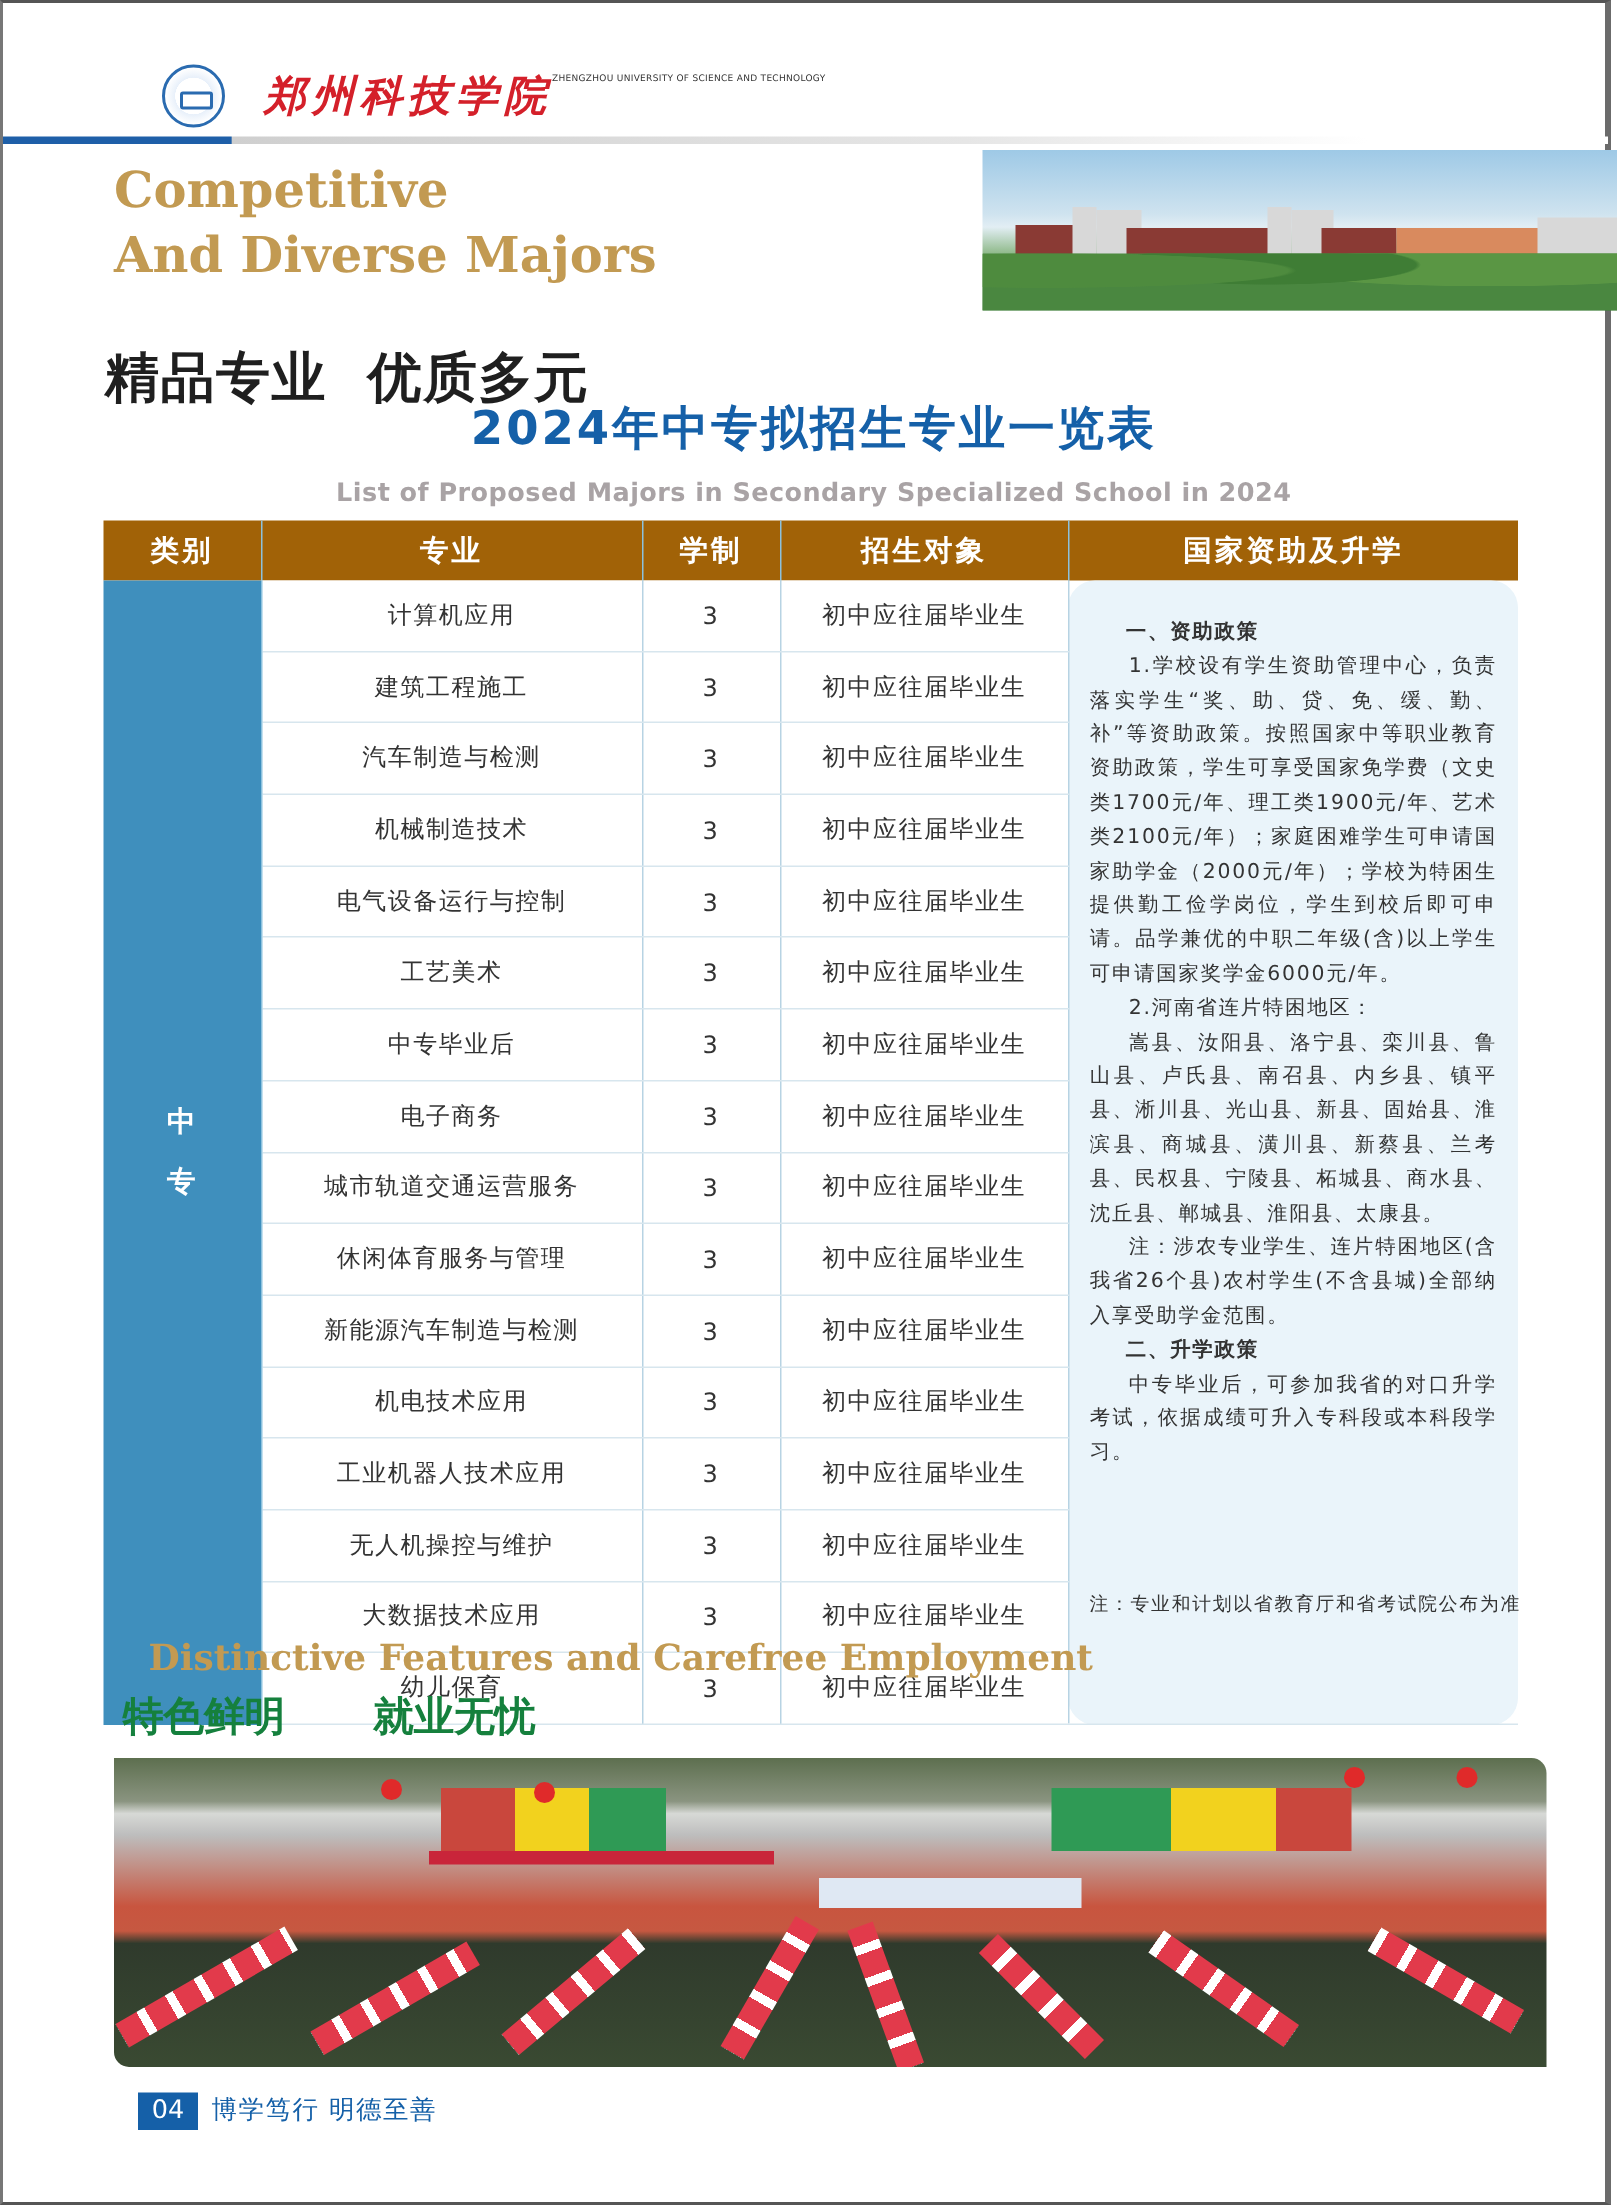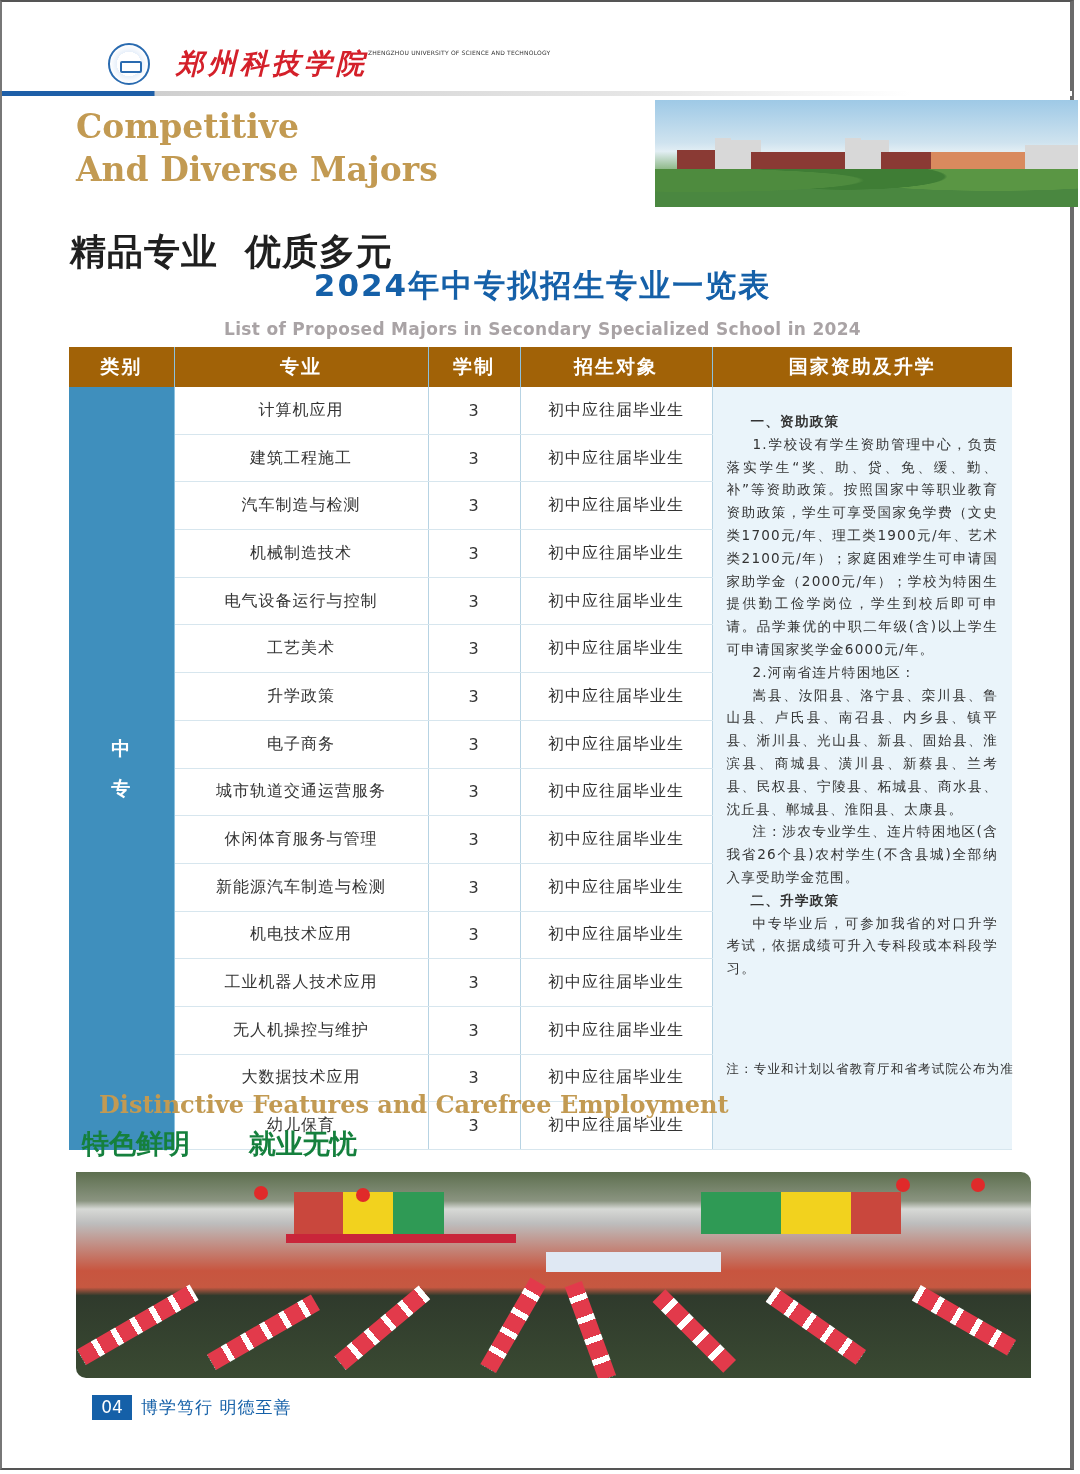--- a/index.html
+++ b/index.html
@@ -84,20 +84,21 @@
   }
   .majors-table td.cat {
     background: #3f8fbd; color: #fff; font-weight: bold; font-size: 19px; border-right: 1px solid #8cc1de;
     border-bottom: none; line-height: 40px;
   }
   .majors-table td.cat span { display: block; }
   .majors-table td.aid {
     background: #eaf4fa; text-align: left; vertical-align: top; border-right: none;
     padding: 23px 14px 0 14px; font-size: 13.6px; line-height: 22.8px; color: #333; letter-spacing: 1.2px;
     text-align: justify;
+    border-radius: 18px;
   }
   .aid p { margin: 0; }
   .aid .hd { font-weight: bold; padding-left: 24px; }
   .aid .ind { text-indent: 26px; }
 
   .table-note {
     position: absolute; right: 66px; top: 1061px; font-size: 12.5px; color: #333; letter-spacing: 1.2px;
   }
   .sec2-en {
     position: absolute; left: 78px; top: 1090px;
@@ -217,21 +218,21 @@
         <td>电气设备运行与控制</td>
         <td>3</td>
         <td>初中应往届毕业生</td>
       </tr>
     <tr>
         <td>工艺美术</td>
         <td>3</td>
         <td>初中应往届毕业生</td>
       </tr>
     <tr>
-        <td>升学政策</td>
+        <td>中专毕业后</td>
         <td>3</td>
         <td>初中应往届毕业生</td>
       </tr>
     <tr>
         <td>电子商务</td>
         <td>3</td>
         <td>初中应往届毕业生</td>
       </tr>
     <tr>
         <td>城市轨道交通运营服务</td>

